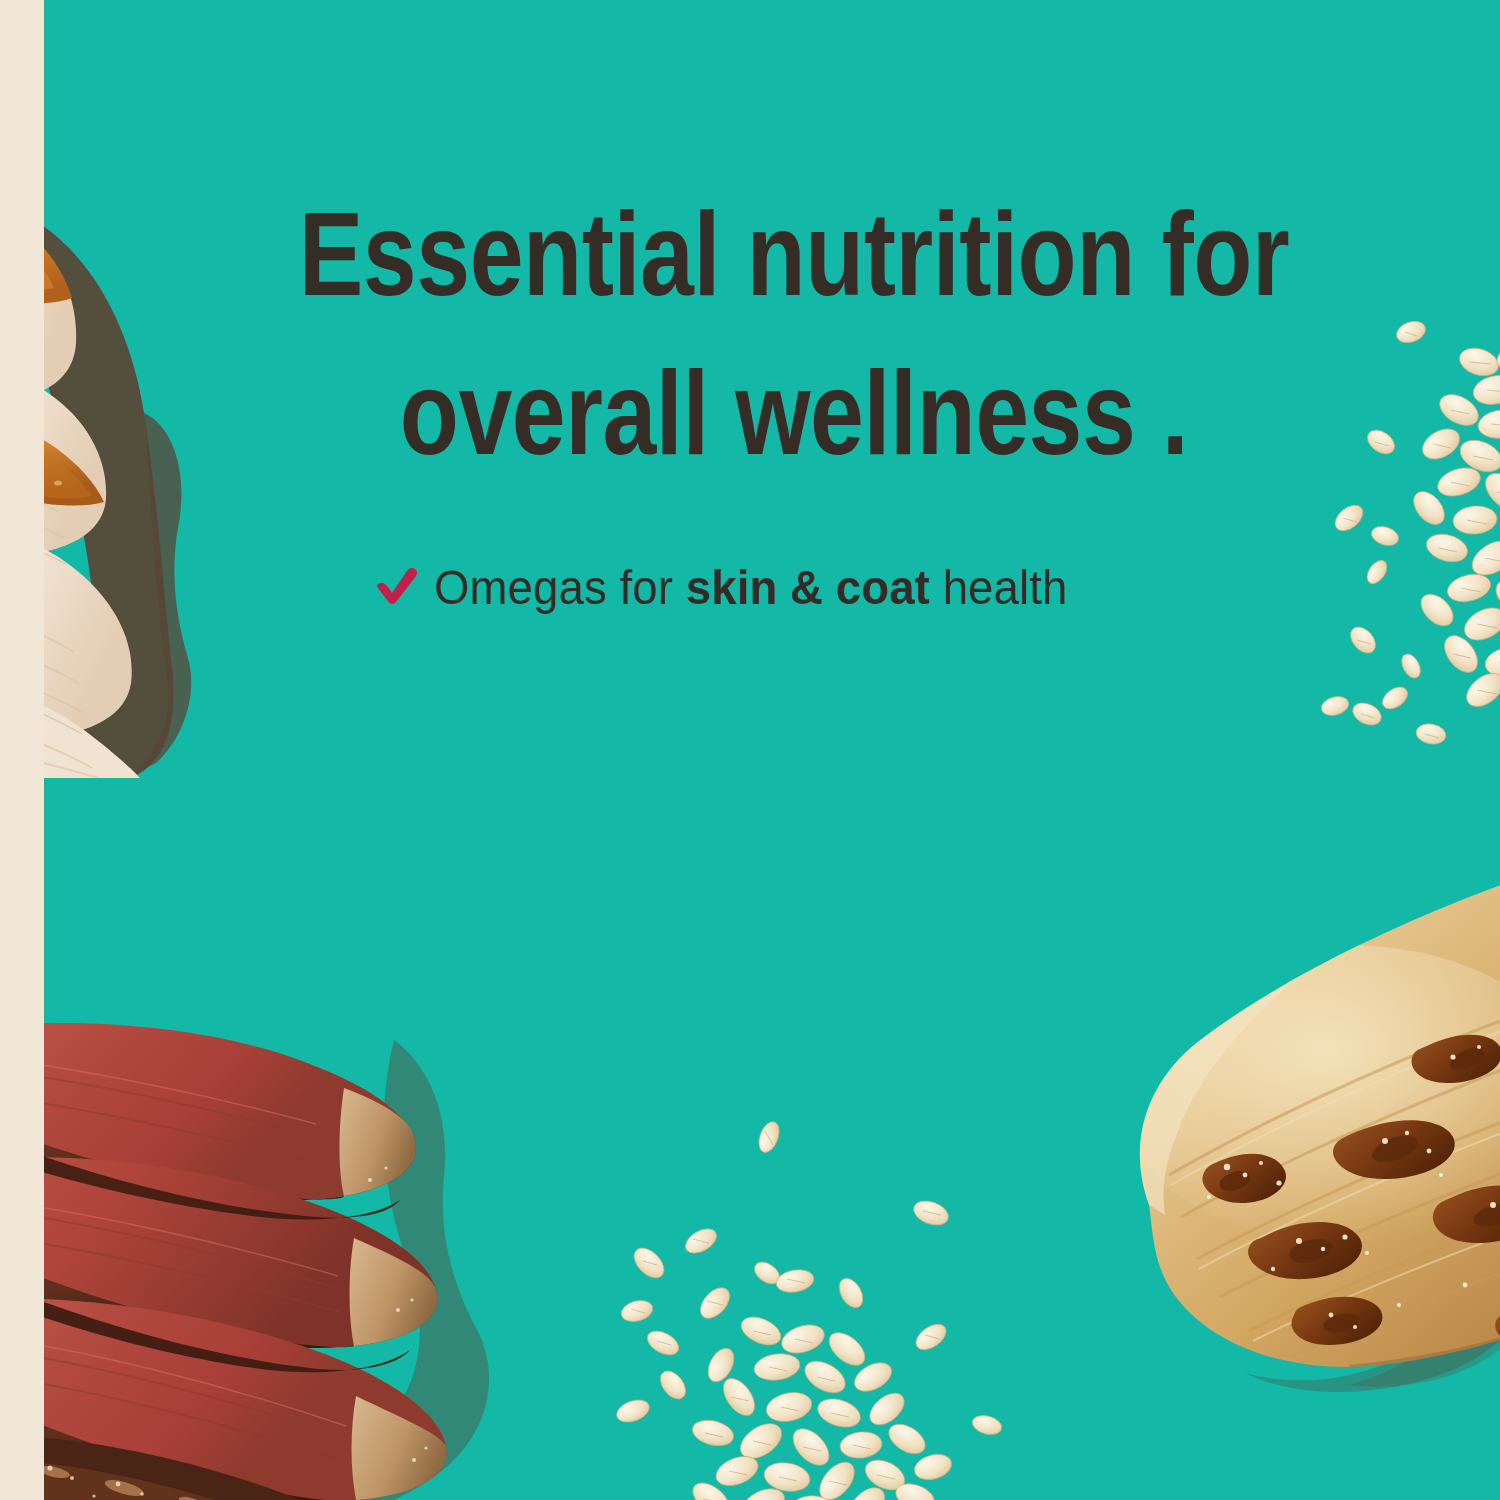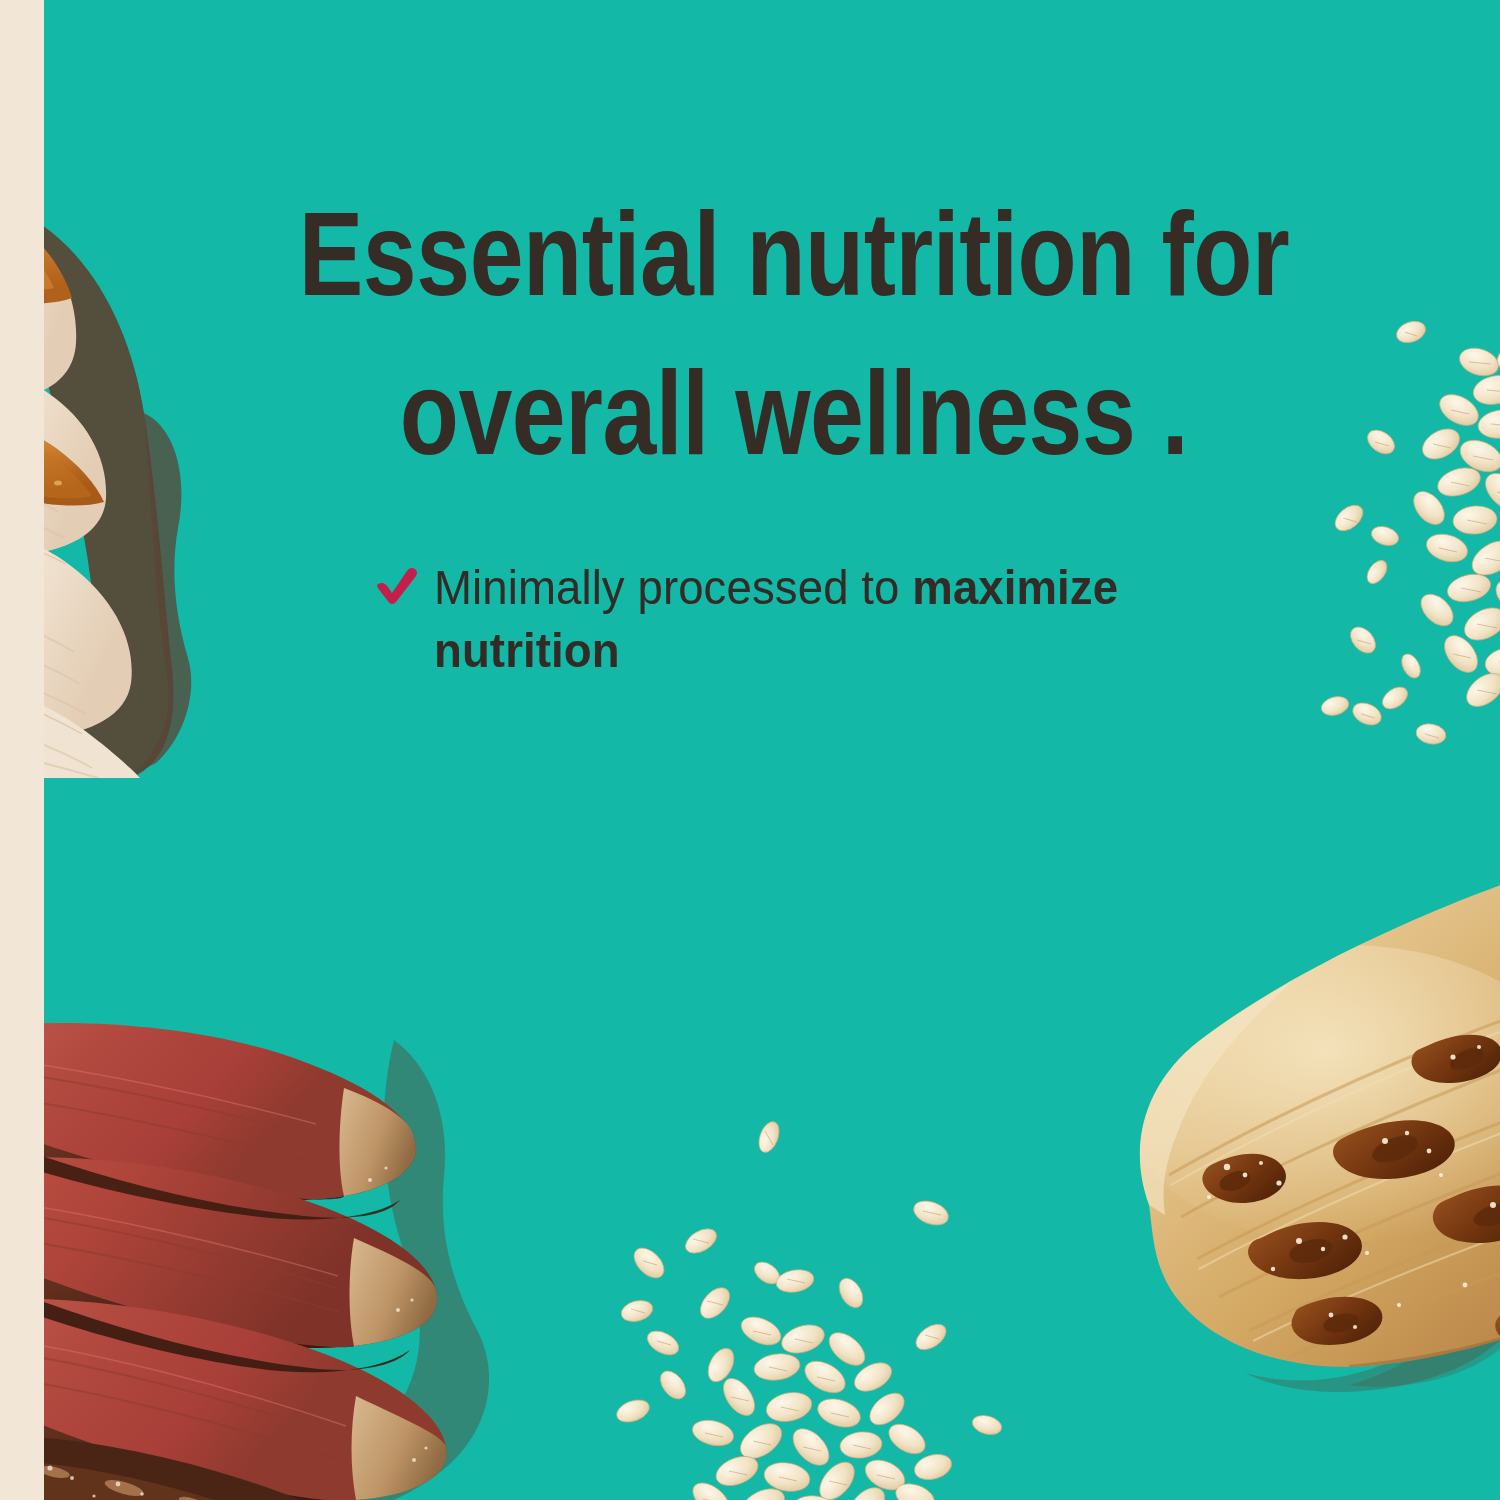--- a/index.html
+++ b/index.html
@@ -517,26 +517,26 @@
   </svg>
 
   <h1 id="headline">
     <span class="hl-line">Essential nutrition for</span>
     <span class="hl-line">overall wellness .</span>
   </h1>
 
   <ul id="bullets" style="list-style:none;">
 
 
-
     <li class="bullet">
       <span class="check-icon">
         <svg viewBox="0 0 46 46">
           <path d="M4 22 C8 20 11 21 14 25 L18 31 L33 9 C35 6 38 5 41 7 C43.5 8.6 43.5 11.5 42 14
                    L22 40 C20 42.6 16.5 42.6 14.6 40 L4.6 27 C3 24.8 2.5 22.6 4 22 Z" fill="#C41E4A"></path>
         </svg>
       </span>
-      <span class="bullet-text">Minimally processed to <b>maximize nutrition</b></span>
+      <span class="bullet-text">Omegas for <b>skin &amp; coat</b> health</span>
     </li>
 
+
   </ul>
 
 </div>
 
 </body></html>

